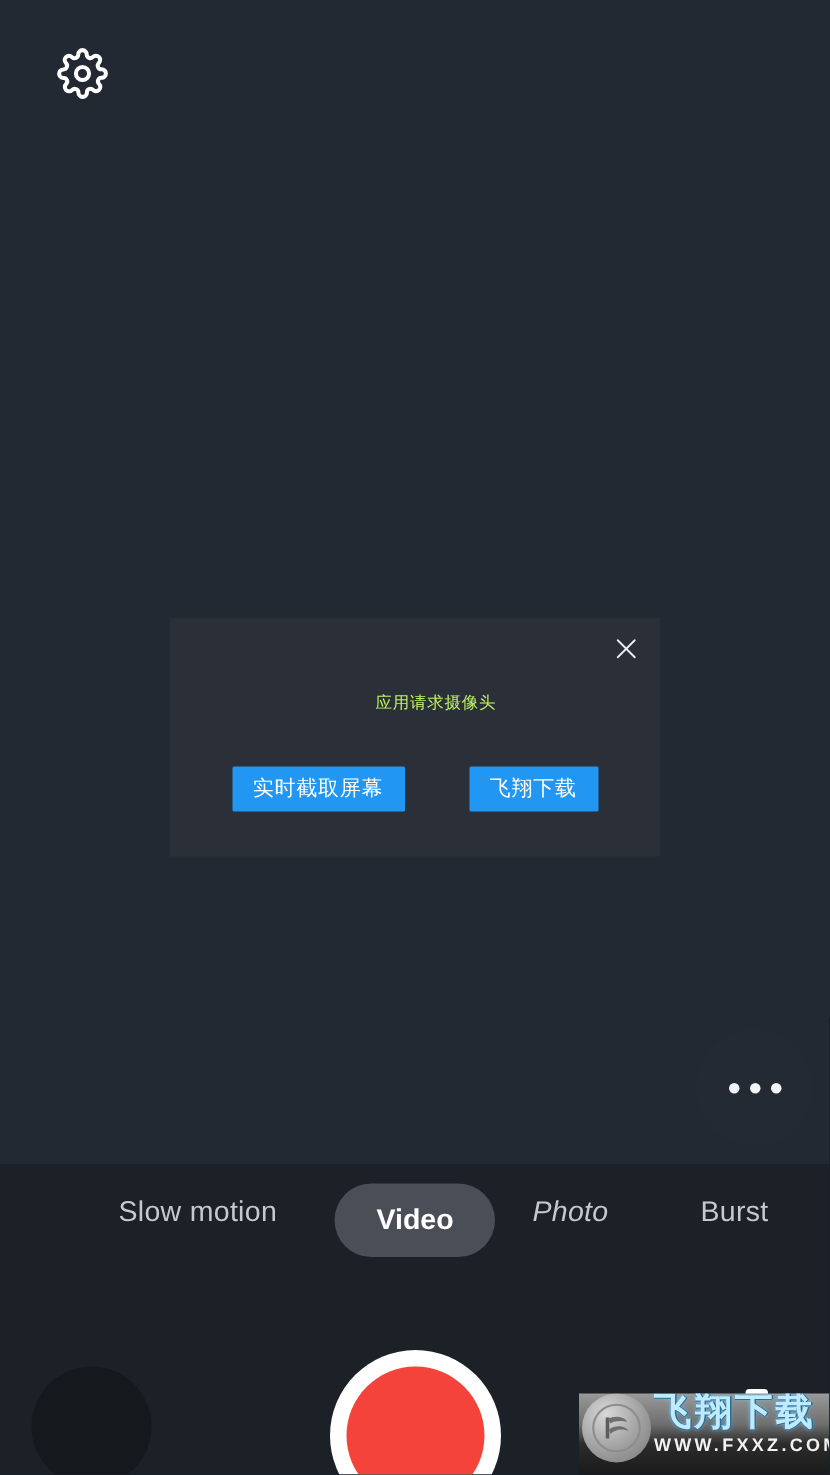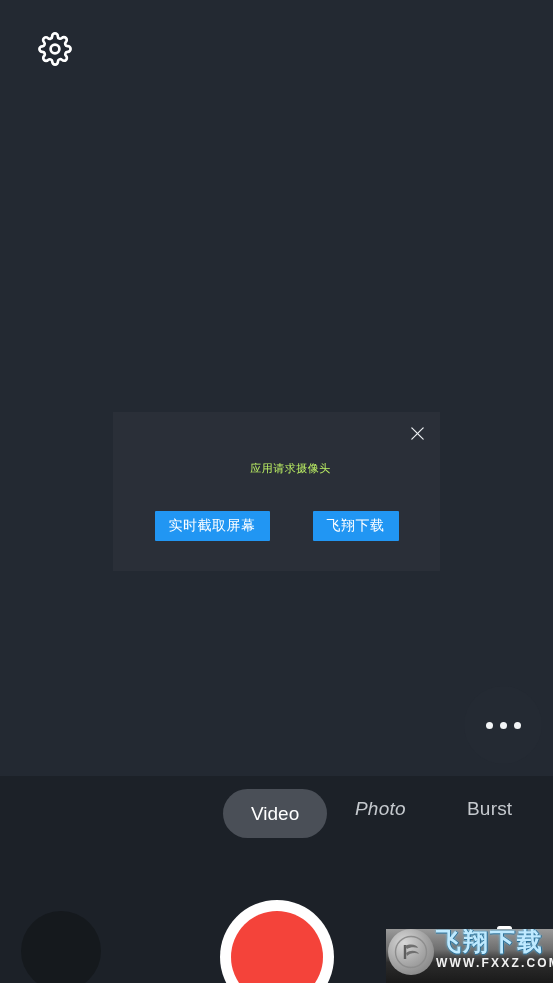--- a/index.html
+++ b/index.html
@@ -163,20 +163,21 @@
     align-items: center;
     justify-content: center;
     background: #4a4f57;
     border-radius: 25px;
     padding: 0 28px;
     cursor: pointer;
   }
   .pill-wrap span {
     color: #ffffff;
     font-size: 19px;
+    font-weight: bold;
   }
 
   
   .shutter-row {
     position: absolute;
     left: 0;
     top: 62px;
     width: 553px;
     height: 145px;
   }
@@ -320,20 +321,21 @@
         <button class="perm-btn">飞翔下载</button>
       </div>
     </div>
   </div>
 
   <div class="bottom-bar">
 
     <div class="mode-strip">
       <div class="mode-item clipped">ose</div>
 
+      <div class="mode-item mode-slow">Slow motion</div>
 
       <div class="pill-wrap">
         <span>Video</span>
       </div>
 
       <div class="mode-item mode-photo">Photo</div>
 
       <div class="mode-item mode-burst">Burst</div>
     </div>
 

